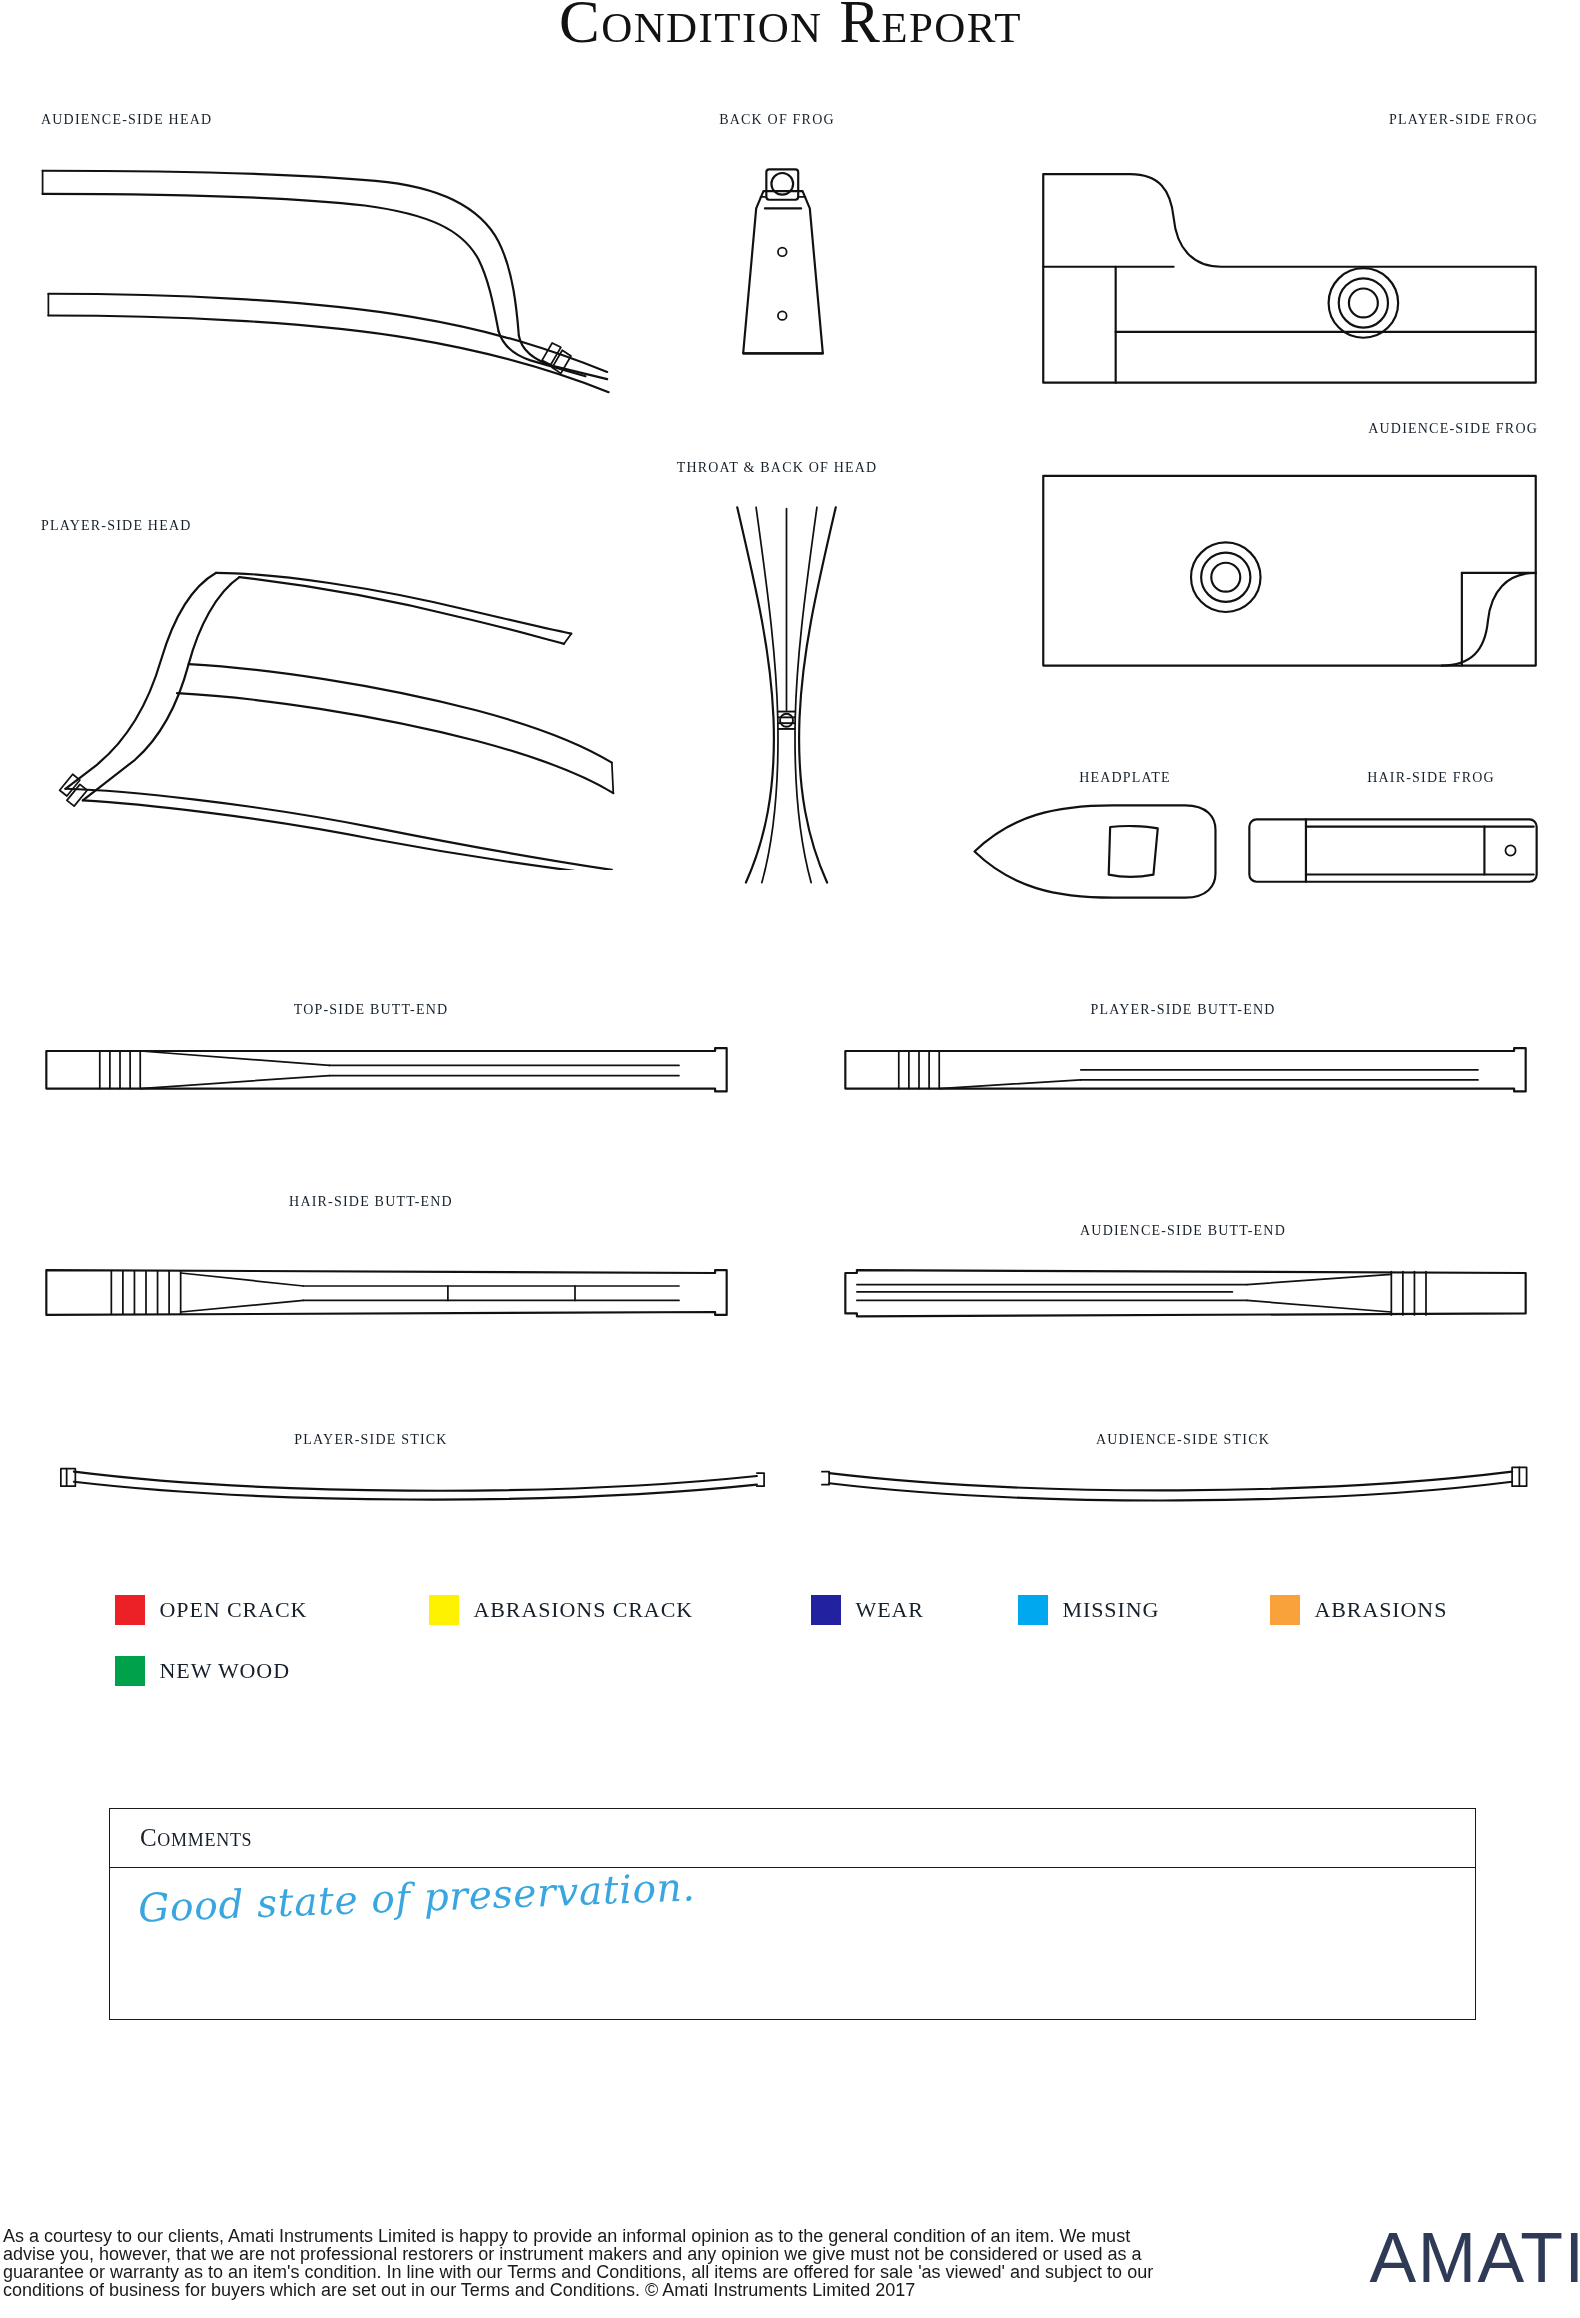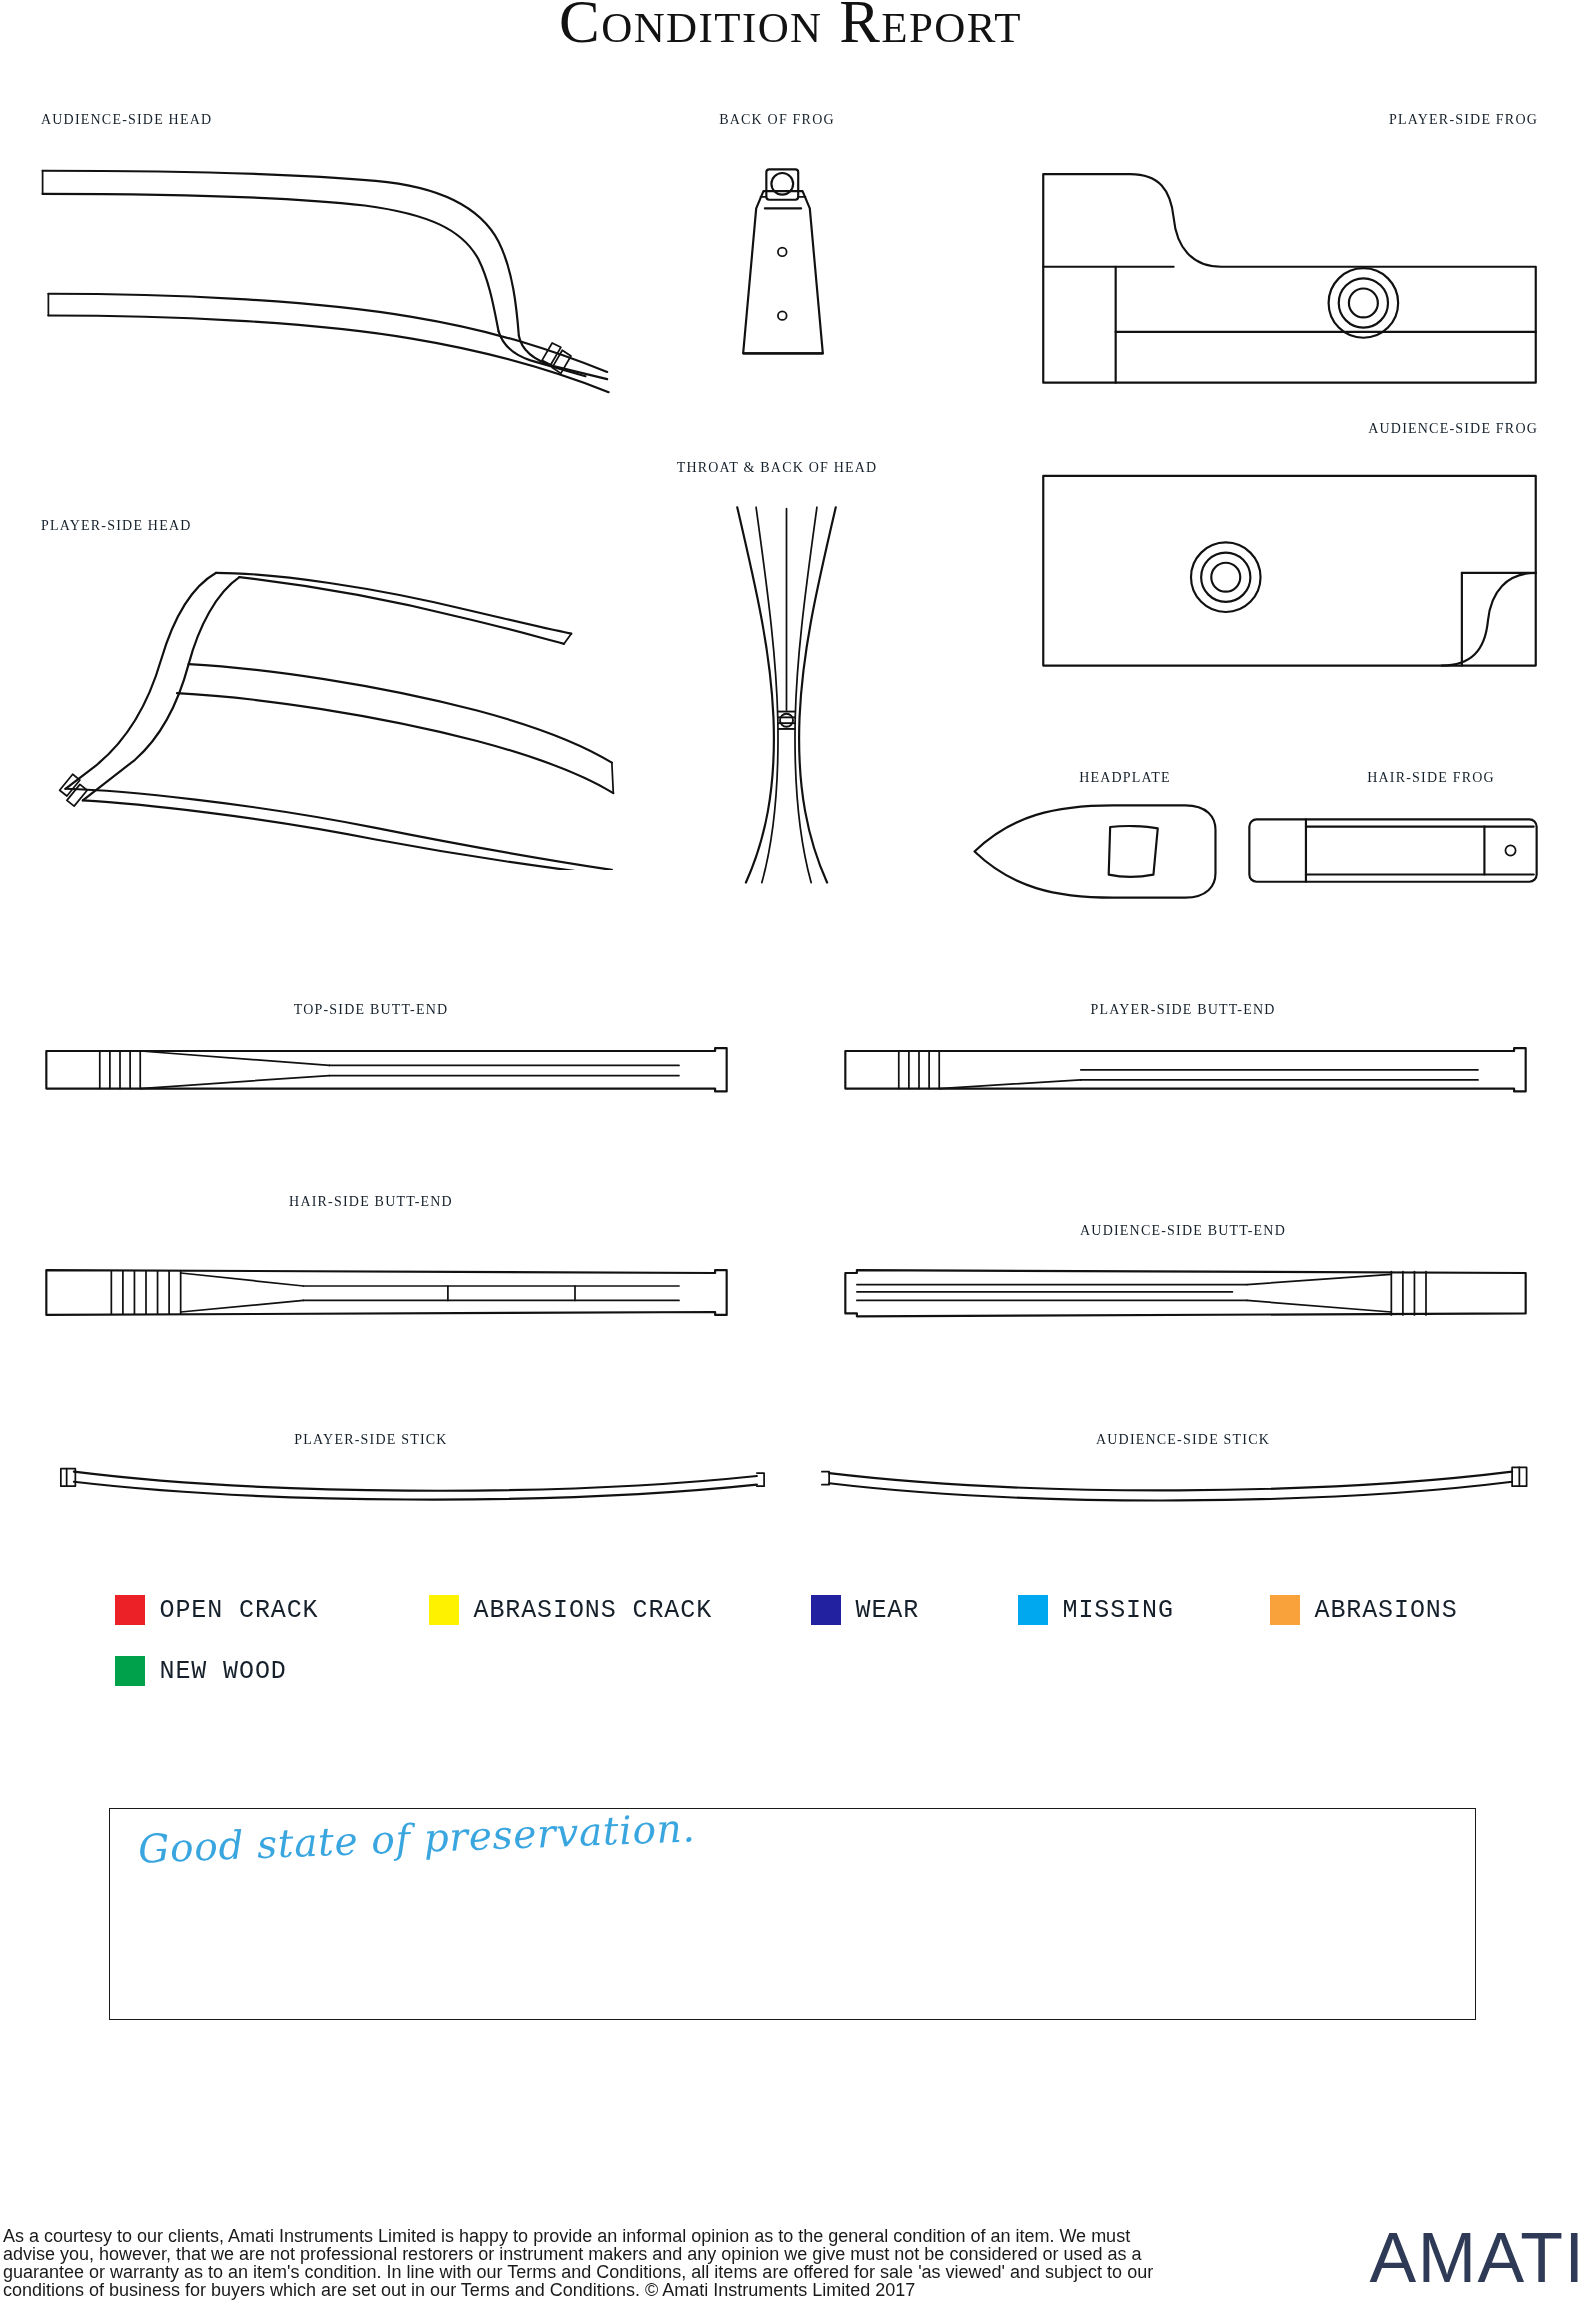--- a/index.html
+++ b/index.html
@@ -41,23 +41,23 @@
   
   .draw{position:absolute;}
   .draw svg{display:block;}
 
   
   .legend{position:absolute;left:0;top:1595px;width:1581px;}
   .legend-row{position:relative;height:61px;}
   .legend-item{
     position:absolute;
     display:flex;align-items:center;
-    font-family:Liberation Mono, monospace;
+    font-family:Liberation Serif, serif;
     font-variant:small-caps;
-    font-size:25px;
+    font-size:22px;
     letter-spacing:0.9px;
     color:#15202b;
   }
   .swatch{width:30px;height:30px;margin-right:14.5px;display:inline-block;}
 
   
   .comments-box{
     position:absolute;
     left:109px;top:1808px;width:1367px;height:212px;
     border:1.4px solid #1a1a1a;
@@ -343,20 +343,21 @@
     </div>
     <div class="legend-row">
       <div class="legend-item" style="left:115px;top:0;">
         <span class="swatch" style="background:#00a14b;"></span>
         <span>NEW WOOD</span>
       </div>
     </div>
   </div>
 
   <div class="comments-box">
+    <div class="comments-head">Comments</div>
     <div class="comments-body">
       <div class="handwriting">Good state of preservation.</div>
     </div>
   </div>
 
   <div class="footer">
     <div class="footer-text">As a courtesy to our clients, Amati Instruments Limited is happy to provide an informal opinion as to the general condition of an item. We must advise you, however, that we are not professional restorers or instrument makers and any opinion we give must not be considered or used as a guarantee or warranty as to an item's condition. In line with our Terms and Conditions, all items are offered for sale 'as viewed' and subject to our conditions of business for buyers which are set out in our Terms and Conditions. © Amati Instruments Limited 2017</div>
     <div class="brand">AMATI</div>
   </div>
 

